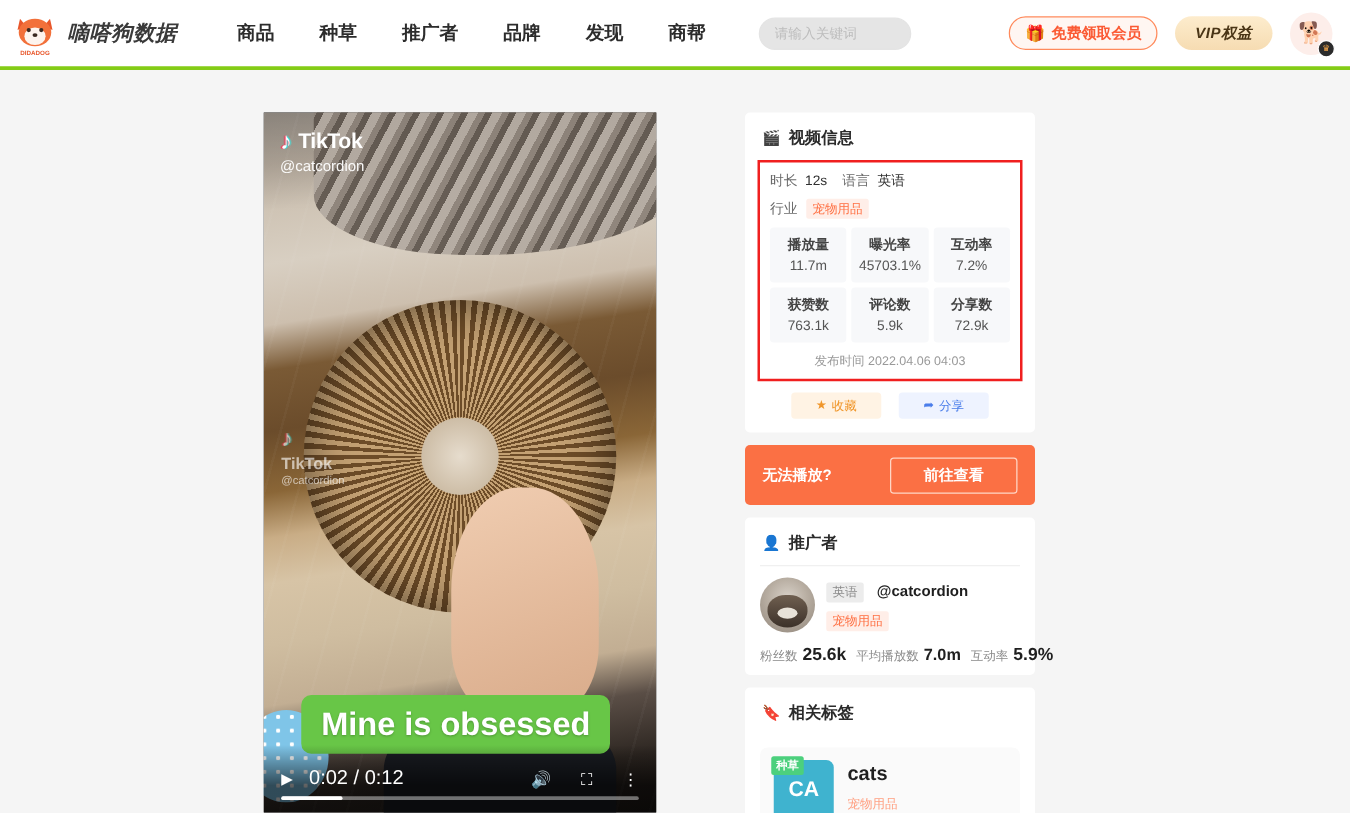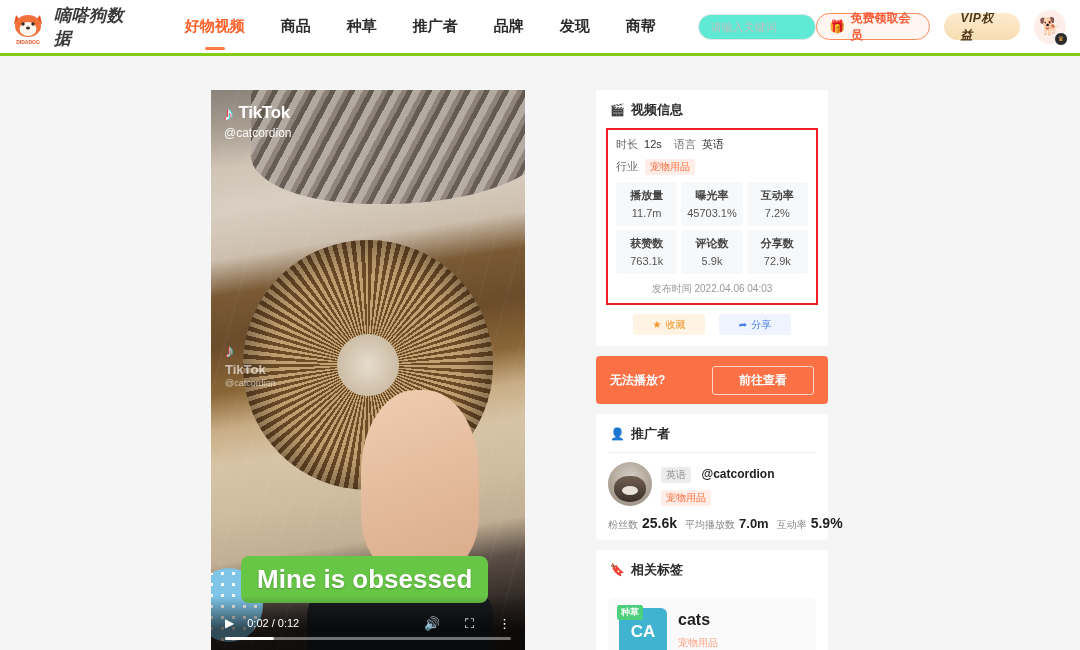--- a/index.html
+++ b/index.html
@@ -35,21 +35,21 @@
   }
   .nav-item.active { color: #ff5f28; }
   .nav-item.active::after {
     content: ""; position: absolute; bottom: 5px; left: 50%;
     transform: translateX(-50%);
     width: 20px; height: 3px; border-radius: 2px; background: #ff7a45;
   }
   .search-box {
     margin-left: 24px; width: 122px; height: 26px;
     border: 1px solid #e4e4e4; border-radius: 13px;
-    background: #5eead4; display: flex; align-items: center;
+    background: #e5e5e5; display: flex; align-items: center;
     padding: 0 12px;
   }
   .search-box input {
     border: none; outline: none; background: transparent;
     font-size: 11px; color: #444; width: 100%;
     font-family: "Liberation Sans", sans-serif;
   }
   .search-box input::placeholder { color: #bdbdbd; }
   .hdr-right { margin-left: auto; display: flex; align-items: center; gap: 14px; margin-right: 14px; }
   .btn-member {
@@ -156,21 +156,21 @@
     font-size: 26px; font-weight: bold;
     text-shadow: 0 1px 2px rgba(0,0,0,.25);
     white-space: nowrap;
   }
   .vid-controls {
     position: absolute; left: 0; right: 0; bottom: 0; height: 54px;
     background: linear-gradient(180deg, rgba(0,0,0,0), rgba(0,0,0,.62) 60%);
     display: flex; align-items: center; padding: 0 14px;
   }
   .ctl-play { color: #fff; font-size: 12px; cursor: pointer; }
-  .ctl-time { color: #fff; font-size: 11px; margin-left: 13px; }
+  .ctl-time { color: #fff; font-size: 16px; margin-left: 13px; }
   .ctl-right { margin-left: auto; display: flex; align-items: center; gap: 24px; }
   .ctl-ico { color: #fff; font-size: 13px; cursor: pointer; line-height: 1; }
   .vid-progress {
     position: absolute; left: 14px; right: 14px; bottom: 10px;
     height: 3px; background: rgba(255,255,255,.42); border-radius: 2px; cursor: pointer;
   }
   .vid-progress i { display: block; height: 100%; width: 17%; background: #fff; border-radius: 2px; }
 
   
   .side { position: absolute; left: 596px; top: 34px; width: 232px; }
@@ -275,21 +275,20 @@
         <circle cx="15" cy="17" r="1.7" fill="#3a2a22"></circle>
         <circle cx="25" cy="17" r="1.7" fill="#3a2a22"></circle>
         <ellipse cx="20" cy="21" rx="2" ry="1.5" fill="#3a2a22"></ellipse>
         <text x="20" y="37" font-size="5" font-family="Liberation Sans" fill="#e8562a" text-anchor="middle" font-weight="bold">DIDADOG</text>
       </svg>
     </div>
     <div class="logo-text">嘀嗒狗数据</div>
   </div>
 
   <div class="nav">
-    <div class="nav-item active">好物视频</div>
     <div class="nav-item">商品</div>
     <div class="nav-item">种草</div>
     <div class="nav-item">推广者</div>
     <div class="nav-item">品牌</div>
     <div class="nav-item">发现</div>
     <div class="nav-item">商帮</div>
   </div>
 
   <div class="search-box">
     <input type="text" placeholder="请输入关键词" style="">

